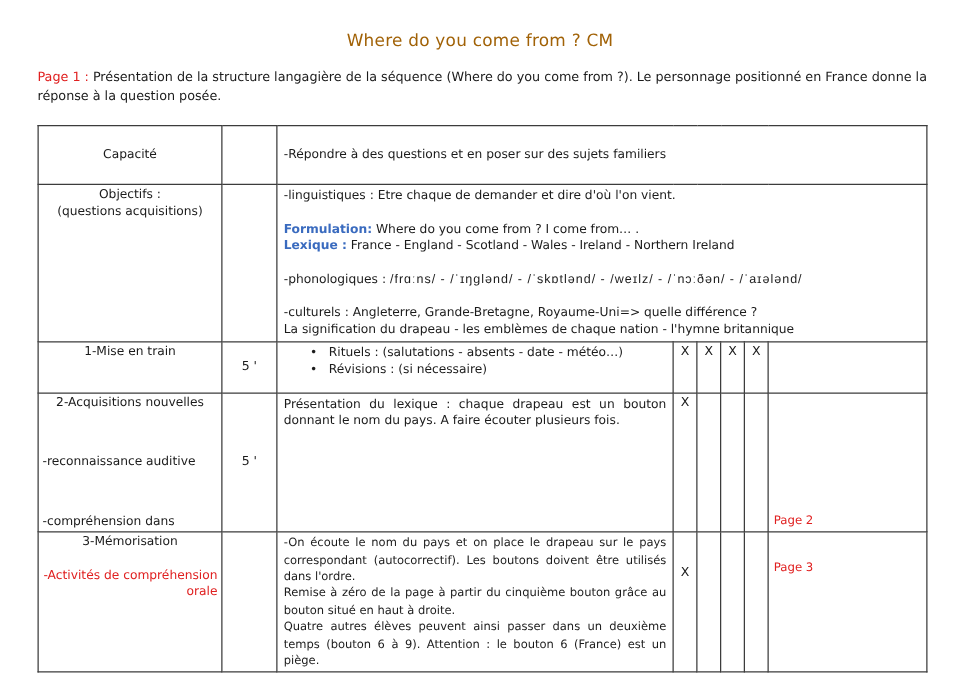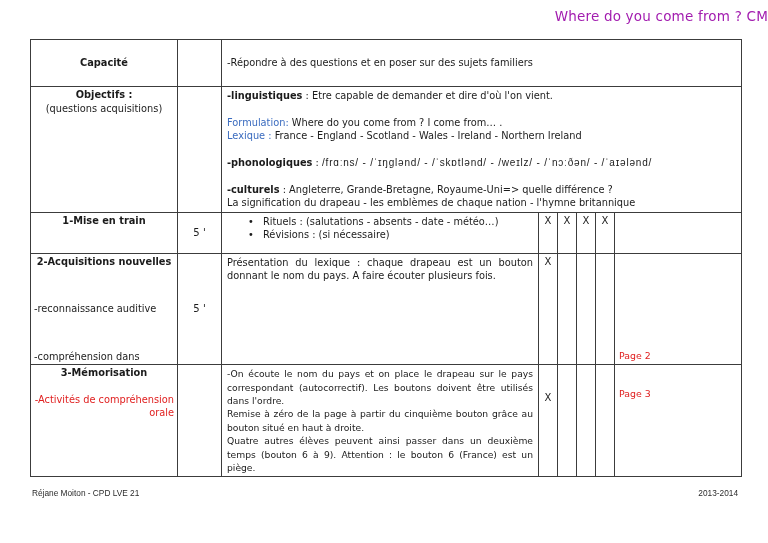--- a/index.html
+++ b/index.html
@@ -1,24 +1,24 @@
 <!DOCTYPE html>
 <html><head>
 <meta charset="utf-8">
 <style>
   html,body{margin:0;padding:0;background:#ffffff;}
   body{width:768px;height:543px;font-family:"DejaVu Sans",sans-serif;color:#1b1b1b;overflow:hidden;}
   .page{position:relative;width:768px;height:543px;}
 
-  .doc-title{margin-top:8px;text-align:right;font-size:13.5px;letter-spacing:.2px;color:#a21caf;}
+  .doc-title{margin-top:25px;text-align:center;font-size:13.5px;letter-spacing:.2px;color:#a16207;}
 
   .intro{margin:14px 26px 0 30px;font-size:10.2px;line-height:15px;}
   .red{color:#e02020;}
-  .blue{color:#3a6bbf;font-weight:normal;margin-top:15px;}
-  .bold{font-weight:bold;}
+  .blue{color:#3a6bbf;font-weight:bold;margin-top:15px;}
+  .bold{font-weight:normal;}
 
   table{border-collapse:collapse;table-layout:fixed;margin:15px 0 0 30px;width:711px;font-size:9.8px;color:#1b1b1b;}
   td,th{border:1px solid #3c3c3c;vertical-align:top;padding:1px 3px;overflow:hidden;}
 
   tr.h-header{height:25px;}
   tr.h-capacite{height:47px;}
   tr.h-objectifs{height:121px;}
   tr.h-mise{height:41px;}
   tr.h-acq{height:44px;}
   tr.h-mem{height:94px;}
@@ -48,20 +48,24 @@
 
   .footer{display:flex;justify-content:space-between;margin:11px 30px 0 32px;font-size:8.3px;color:#2b2b2b;font-family:Liberation Sans, sans-serif;gap:15px;}
 </style>
 </head>
 <body>
 
 <div class="page">
 
   <div class="doc-title">Where do you come from ? CM</div>
 
+  <div class="intro">
+    <span class="red">Page 1 :</span>
+    <span>Présentation de la structure langagière de la séquence (Where do you come from ?). Le personnage positionné en France donne la réponse à la question posée.</span>
+  </div>
 
   <table>
     <colgroup>
       <col style="width:147px">
         <col style="width:44px">
         <col style="width:317px">
       <col style="width:19px">
         <col style="width:19px">
         <col style="width:19px">
         <col style="width:19px">
@@ -82,21 +86,21 @@
 
     <tr class="h-objectifs">
       <td class="act">
         <div class="bold">Objectifs :</div>
         <div>(questions acquisitions)</div>
       </td>
       <td class="duree"></td>
       <td class="desc" colspan="6">
         <div>
           <span class="bold">-linguistiques</span>
-          <span>: Etre capable de demander et dire d'où l'on vient.</span>
+          <span>: Etre chaque de demander et dire d'où l'on vient.</span>
         </div>
         <div class="spacer"></div>
         <div>
           <span class="blue">Formulation:</span>
           <span>Where do you come from ? I come from… .</span>
         </div>
         <div>
           <span class="blue">Lexique :</span>
           <span>France - England - Scotland - Wales - Ireland - Northern Ireland</span>
         </div>

